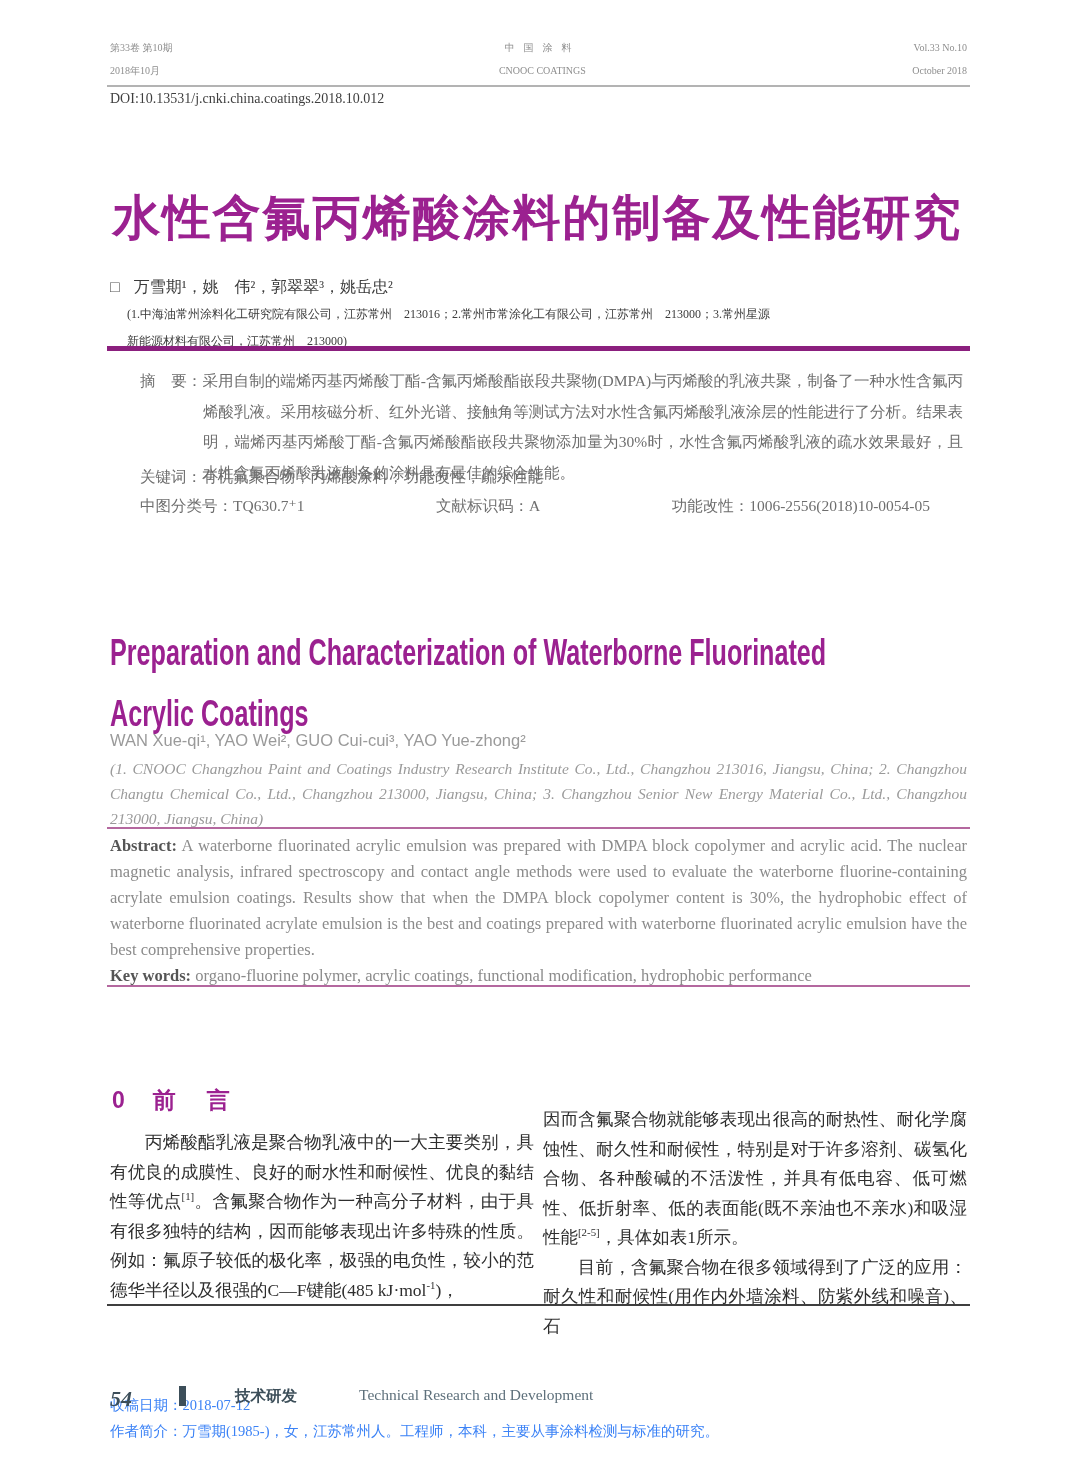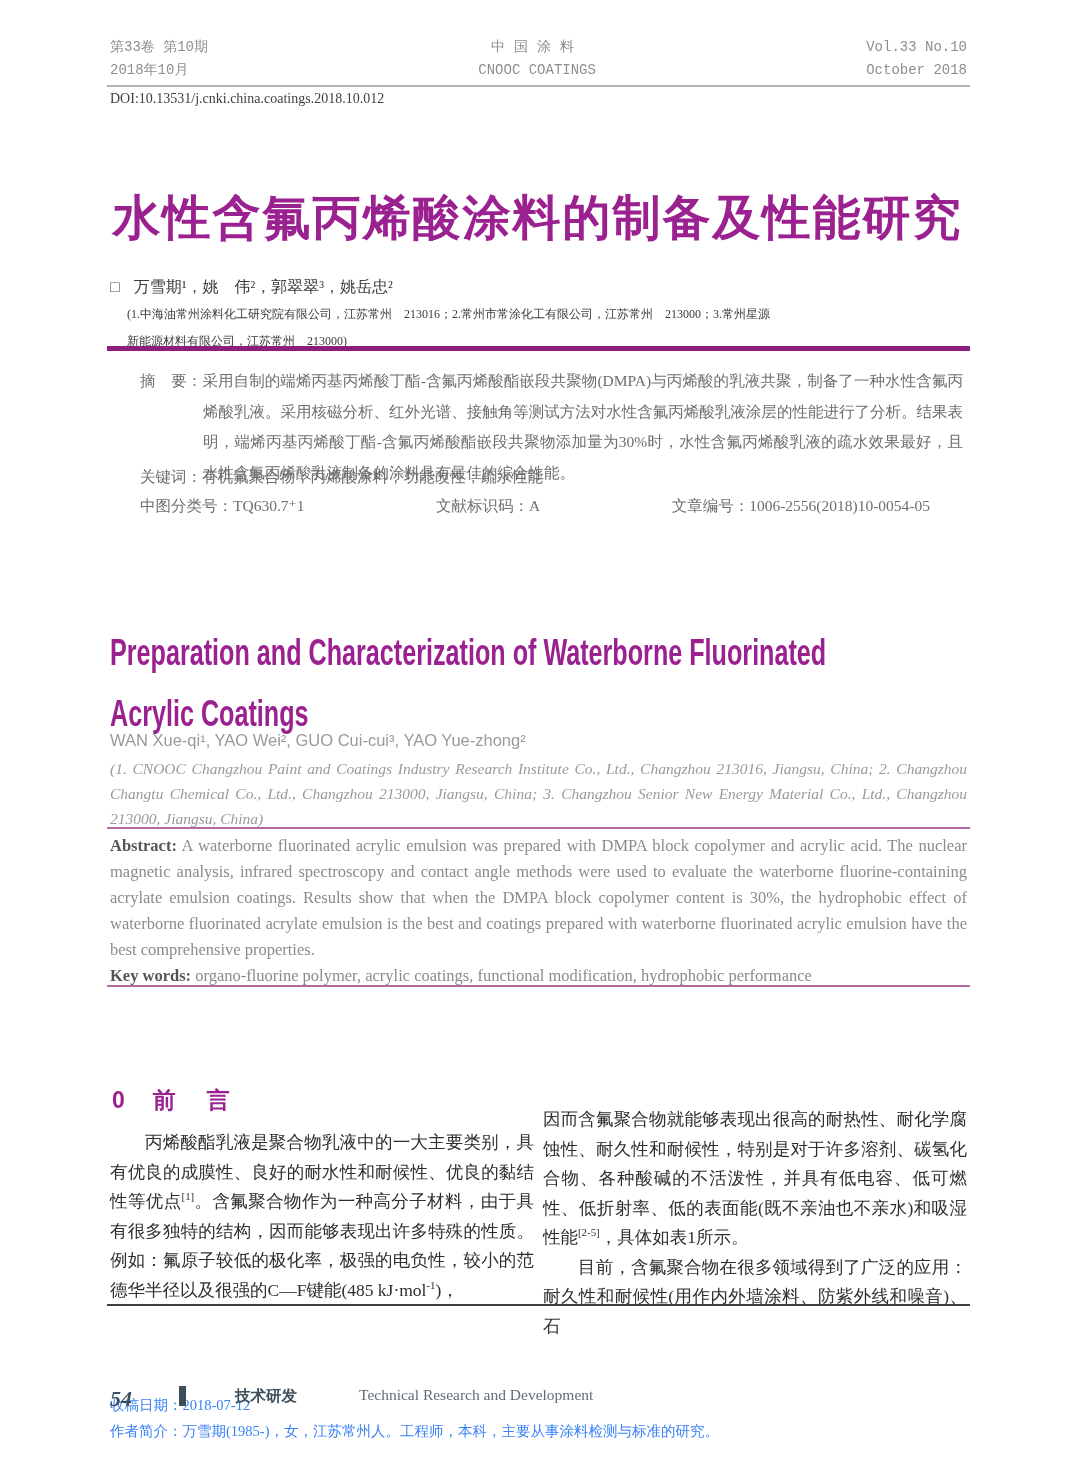--- a/index.html
+++ b/index.html
@@ -8,21 +8,21 @@
     --rule:#B4689F;
     --footer_dark:#3C4E59;
     --footer_light:#5E707B;
   }
   *{margin:0;padding:0;box-sizing:border-box;}
   body{background:#fff;font-family:"Liberation Serif","DejaVu Serif",serif;}
   .page{position:relative;width:1075px;height:1459px;background:#ffffff;overflow:hidden;}
 
   
   .header{position:absolute;left:110px;right:108px;top:36px;display:flex;justify-content:space-between;
-          color:#8e8e8e;font-family:Liberation Mono, monospace;font-size:14px;line-height:23px;}
+          color:#8e8e8e;font-family:Liberation Serif, serif;font-size:10px;line-height:23px;}
   .h-center{text-align:center;}
   .h-right{text-align:right;}
   .jcn{letter-spacing:9px;}
   .header-rule{position:absolute;left:107px;right:105px;top:85px;border-top:2px solid #b3b3b3;}
   .doi{position:absolute;left:110px;top:91px;font-size:14px;color:#3f3f3f;}
 
   
   .title-cn{position:absolute;left:100px;right:100px;top:186px;text-align:center;
             font-family:"Liberation Sans","DejaVu Sans",sans-serif;font-weight:bold;
             font-size:48px;letter-spacing:2px;color:var(--accent);white-space:nowrap;}
@@ -118,21 +118,21 @@
     <span>摘　要：</span><span>采用自制的端烯丙基丙烯酸丁酯-含氟丙烯酸酯嵌段共聚物(DMPA)与丙烯酸的乳液共聚，制备了一种水性含氟丙烯酸乳液。采用核磁分析、红外光谱、接触角等测试方法对水性含氟丙烯酸乳液涂层的性能进行了分析。结果表明，端烯丙基丙烯酸丁酯-含氟丙烯酸酯嵌段共聚物添加量为30%时，水性含氟丙烯酸乳液的疏水效果最好，且水性含氟丙烯酸乳液制备的涂料具有最佳的综合性能。</span>
   </div>
 
   <div class="kw-cn">
     <span>关键词：</span><span>有机氟聚合物；丙烯酸涂料；功能改性；疏水性能</span>
   </div>
 
   <div class="class-row">
     <span><span>中图分类号：</span><span>TQ630.7⁺1</span></span>
     <span><span>文献标识码：</span><span>A</span></span>
-    <span><span>文章编号：</span><span>1006-2556(2018)10-0054-05</span></span>
+    <span><span>功能改性：</span><span>1006-2556(2018)10-0054-05</span></span>
   </div>
 
   <div class="title-en">
     <div class="ten-line">Preparation and Characterization of Waterborne Fluorinated</div>
     <div class="ten-line">Acrylic Coatings</div>
   </div>
 
   <div class="authors-en">WAN Xue-qi¹, YAO Wei², GUO Cui-cui³, YAO Yue-zhong²</div>
 
   <div class="affil-en">

